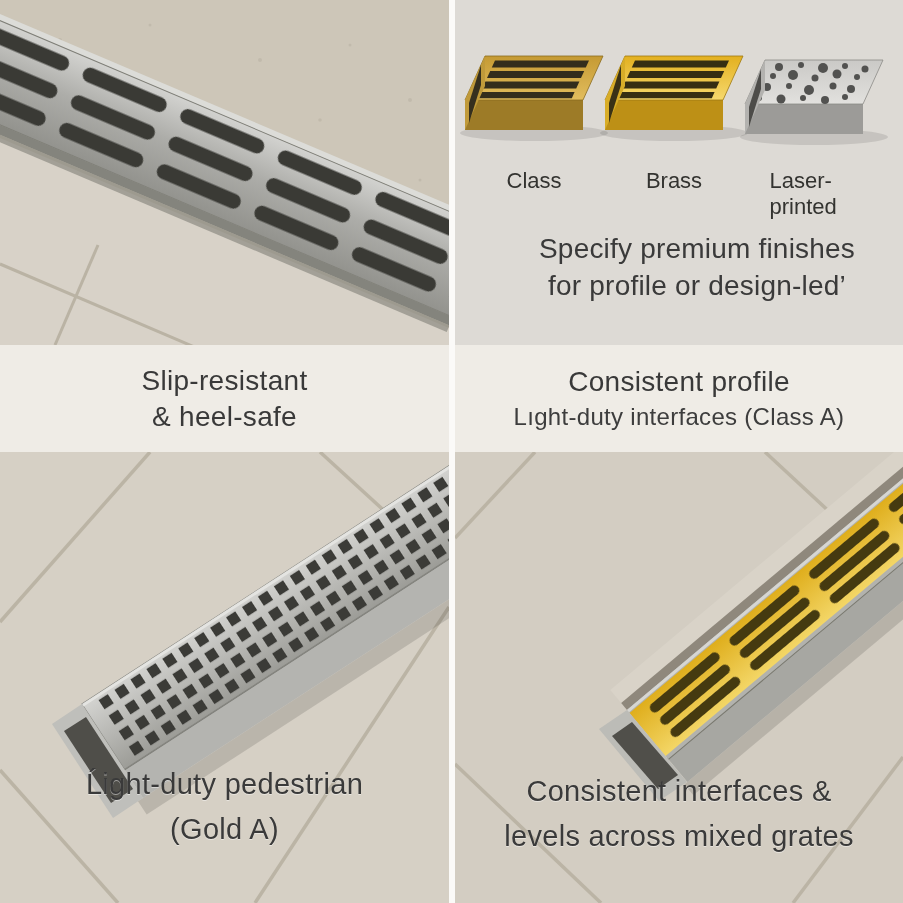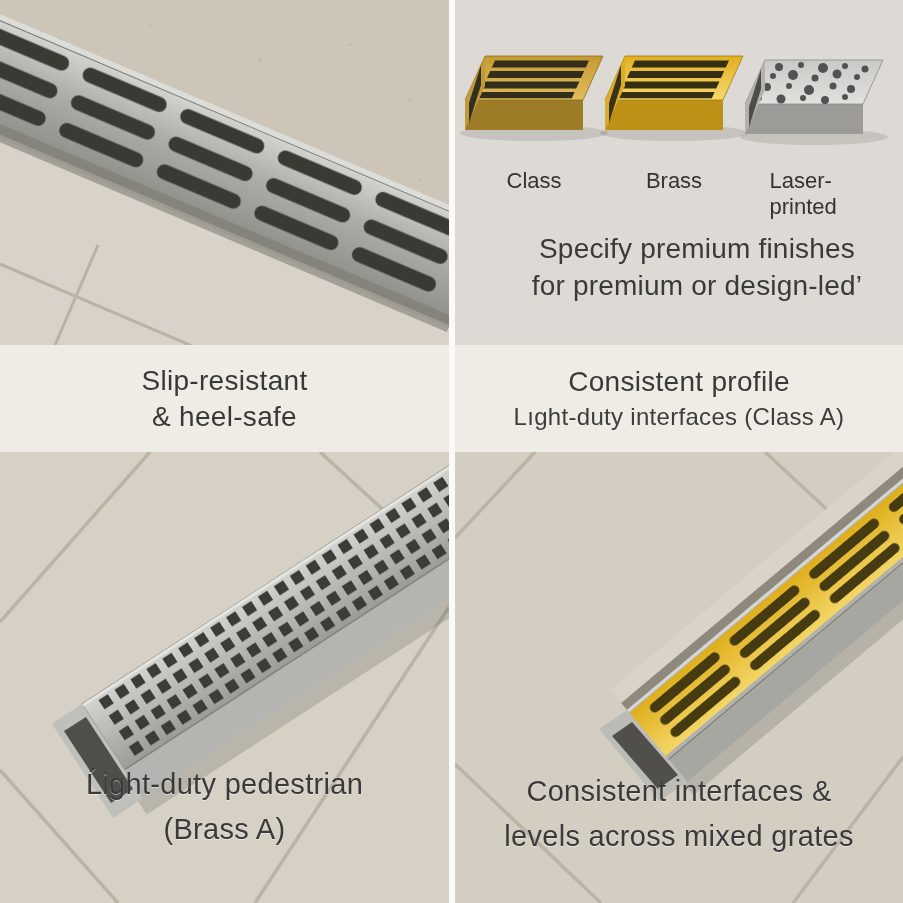--- a/index.html
+++ b/index.html
@@ -149,21 +149,21 @@
           <polygon points="16,9 4,47 4,67 16,29" fill="#4d4c49"></polygon>
         </g>
       </svg>
 
       <span class="finish-label finish-label-0">Class</span>
       <span class="finish-label finish-label-1">Brass</span>
       <span class="finish-label finish-label-2">Laser-printed</span>
 
       <div class="finish-caption">
         <div>Specify premium finishes</div>
-        <div>for premium or design-led’</div>
+        <div>for profile or design-led’</div>
       </div>
     </div>
   </div>
 
   <div class="row row-band">
     <div class="cell cell-left band">
       <div class="band-line1">Slip-resistant</div>
       <div class="band-line2">&amp; heel-safe</div>
     </div>
     <div class="cell cell-right band">
@@ -198,21 +198,21 @@
           <rect x="0" y="0" width="470" height="78" fill="url(#steelB)" stroke="#868680" stroke-width="1"></rect>
           <rect x="12" y="2" width="450" height="74" fill="url(#sqHoles)"></rect>
           <rect x="0" y="0" width="470" height="3" fill="#e4e4e1"></rect>
         </g>
 
         <polygon points="82,252 143,346 113,366 52,272" fill="#bfbfbb"></polygon>
         <polygon points="86,265 133,337 111,351 64,279" fill="#4f4e49"></polygon>
       </svg>
       <div class="photo-caption caption-bl">
         <div>Ĺight-duty pedestrian</div>
-        <div>(Brass A)</div>
+        <div>(Gold A)</div>
       </div>
     </div>
 
     <div class="cell cell-right photo">
       <svg viewBox="0 0 448 451" width="448" height="451">
         <defs>
           <linearGradient id="goldTop2" x1="0" y1="0" x2="0" y2="1">
             <stop offset="0" stop-color="#dfae1c"></stop>
               <stop offset="1" stop-color="#f3d666"></stop>
           </linearGradient>

